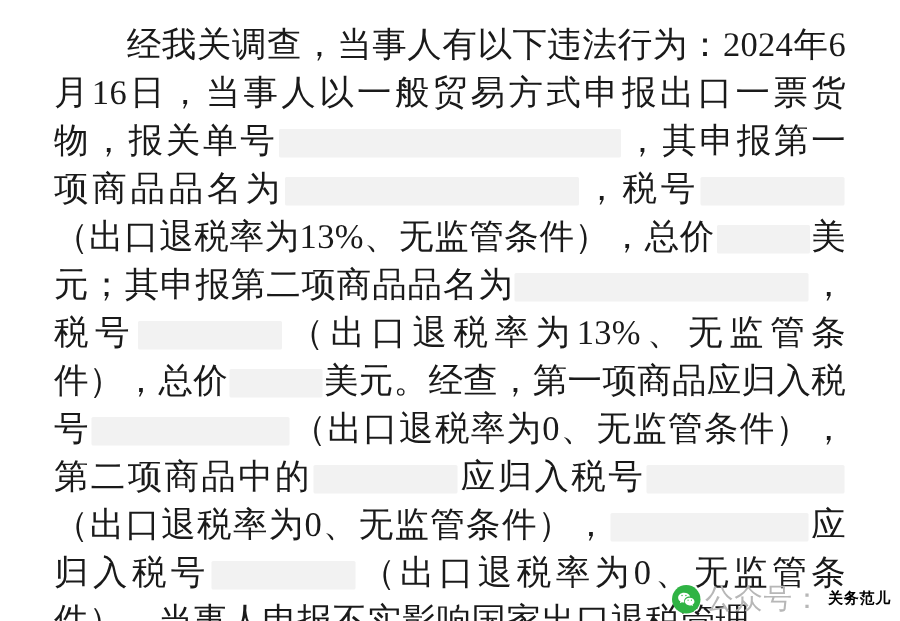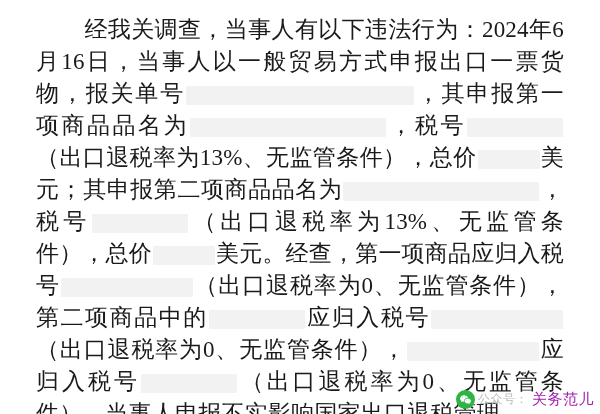--- a/index.html
+++ b/index.html
@@ -59,28 +59,28 @@
     position: absolute;
     right: 0;
     bottom: 0;
     display: flex;
     align-items: center;
     height: 26px;
     padding: 0 6px 2px 0;
     font-family: "Liberation Sans", "DejaVu Sans", sans-serif;
   }
   .wm-text {
-    font-size: 12px;
+    font-size: 19px;
     color: #b7b7b7;
     letter-spacing: 0.5px;
   }
   .wm-name {
-    font-size: 15px;
-    font-weight: normal;
-    color: #a21caf;
+    font-size: 10px;
+    font-weight: bold;
+    color: #000000;
     margin-left: 4px;
     letter-spacing: 0.5px;
   }
   .wm-logo {
     width: 19px;
     height: 19px;
     border-radius: 50%;
     background: #2fb344;
     display: inline-flex;
     align-items: center;

